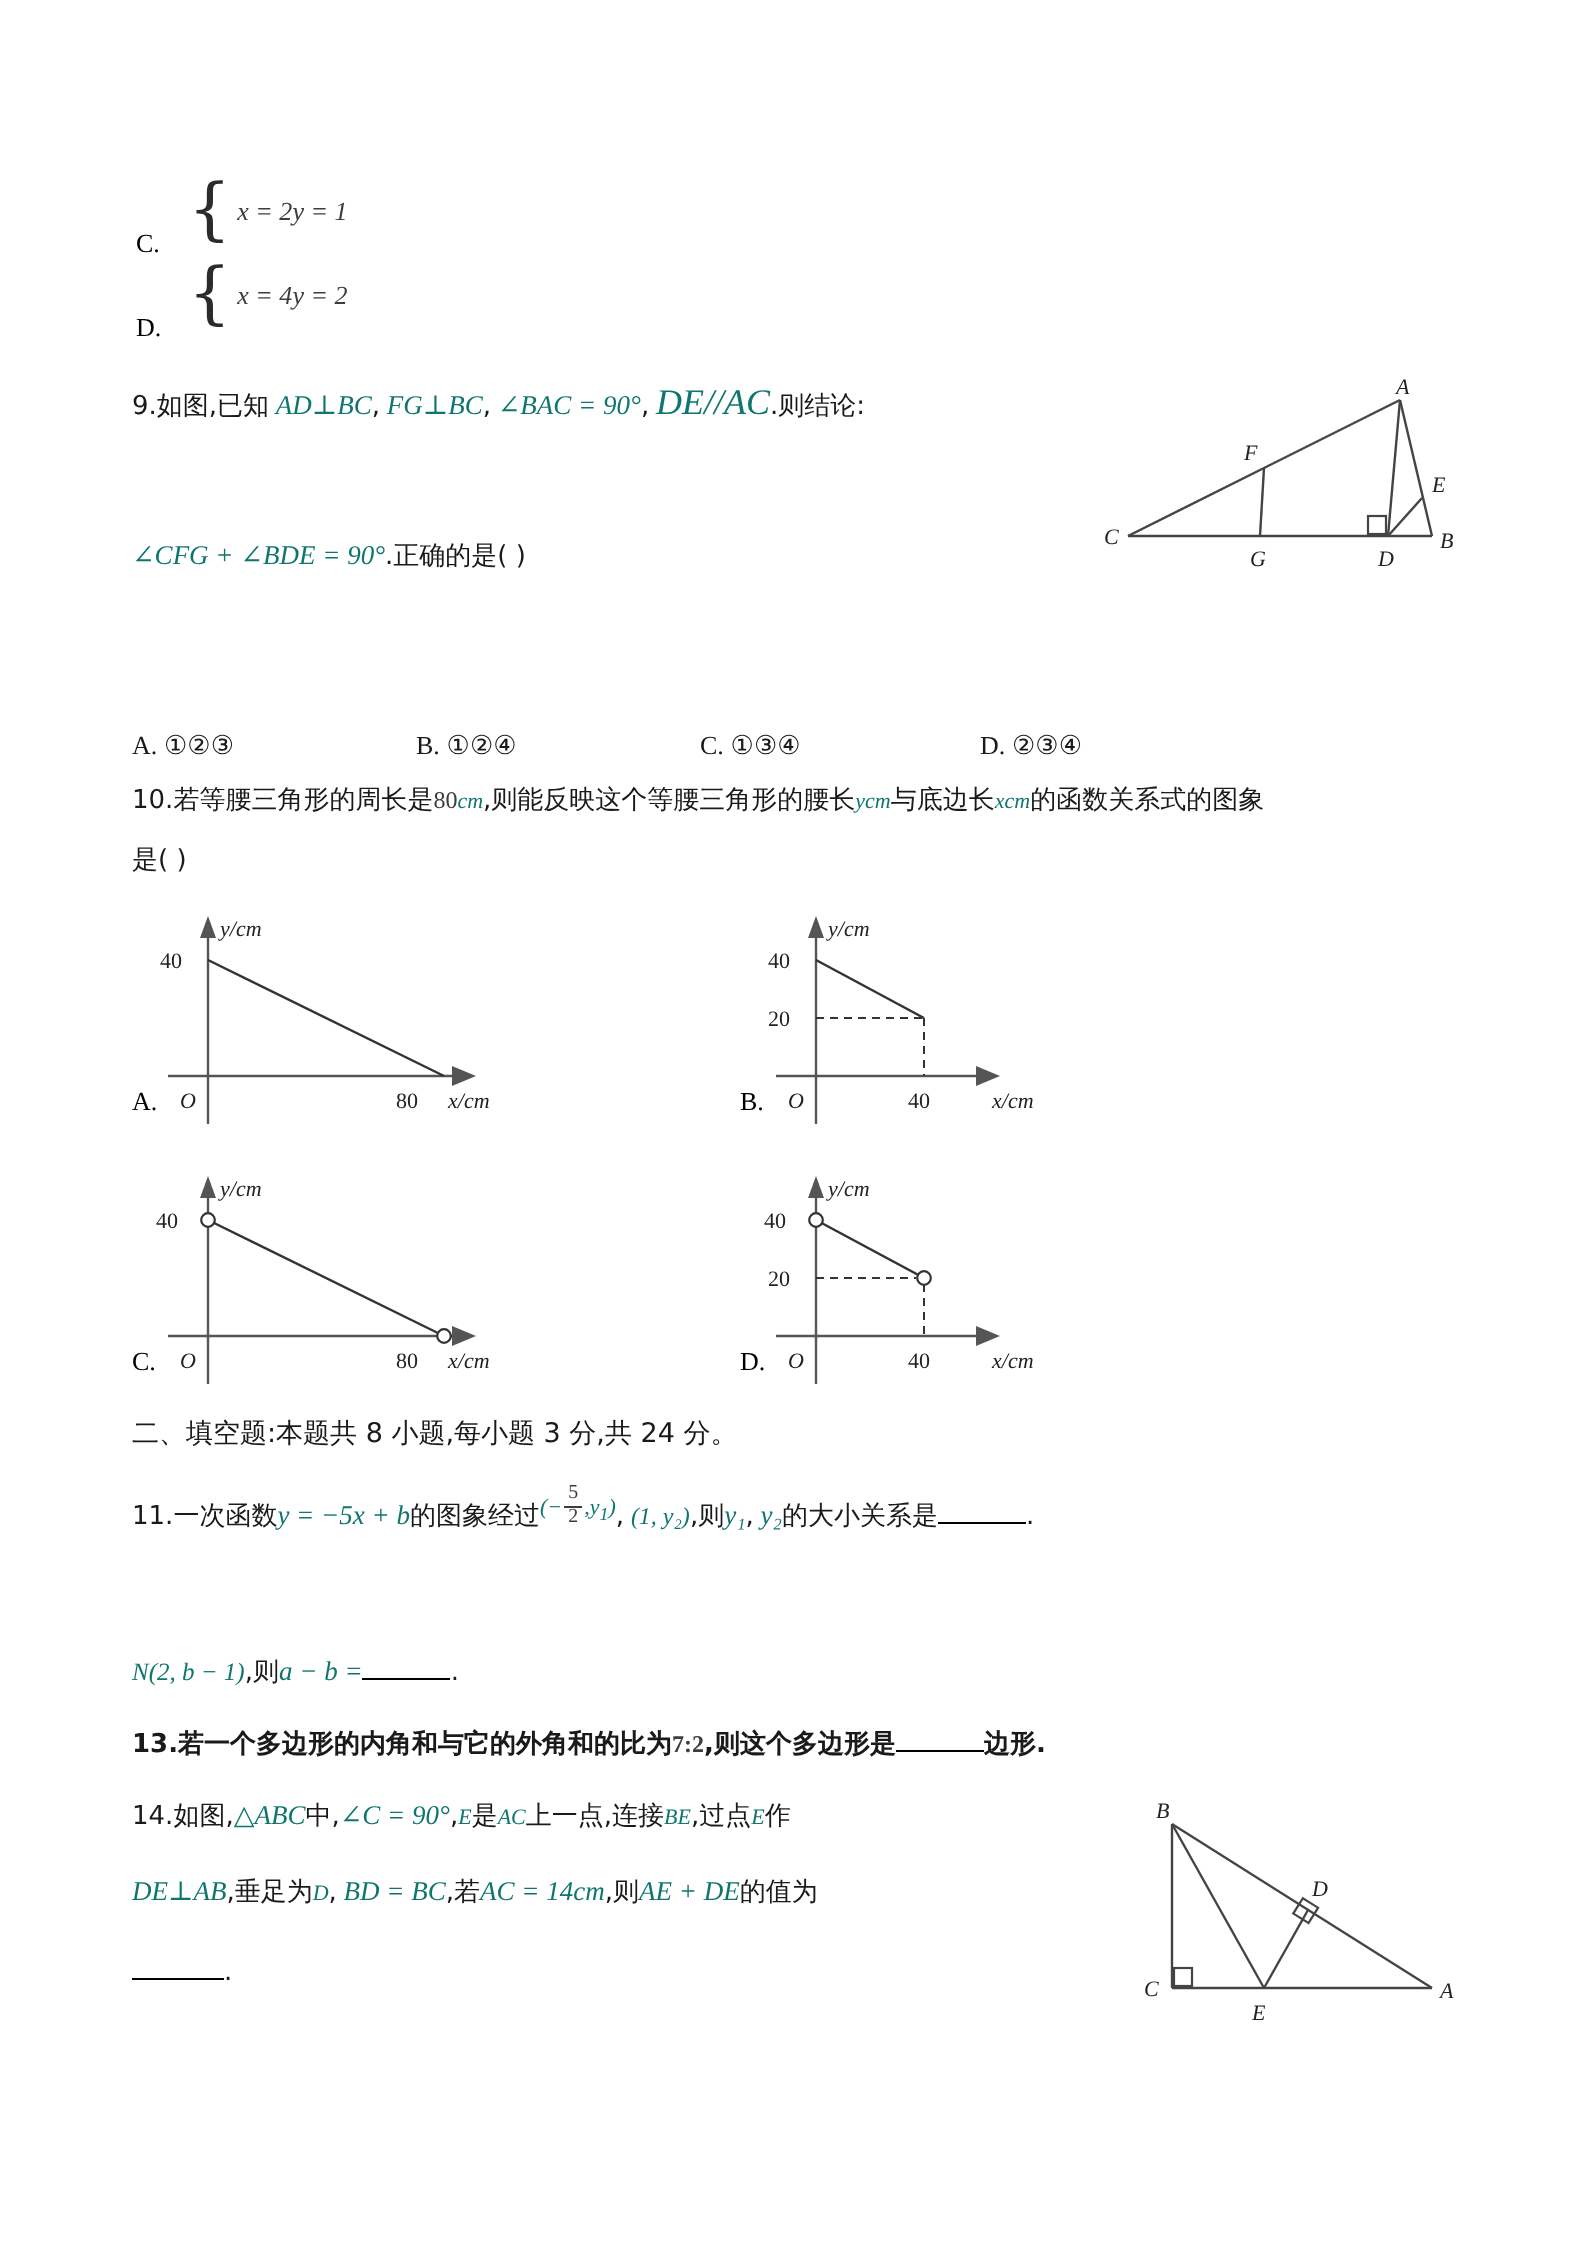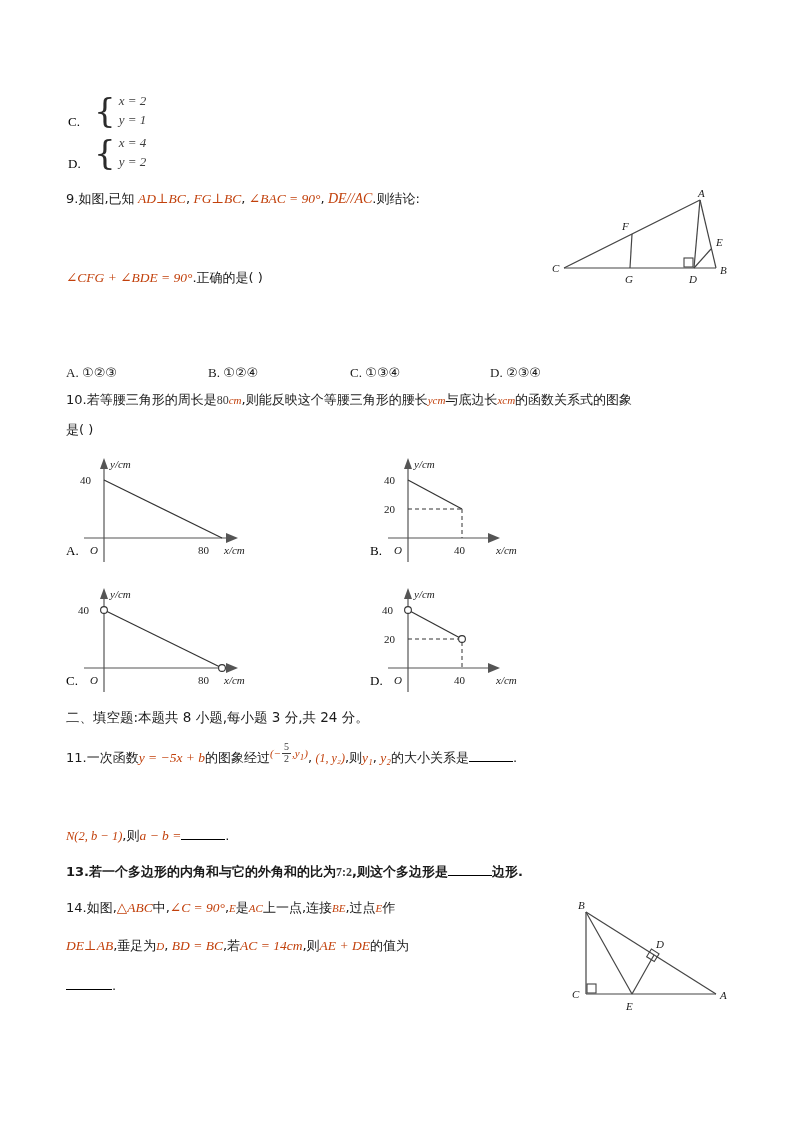--- a/index.html
+++ b/index.html
@@ -29,21 +29,21 @@
     white-space: nowrap;
     color: #1a1a1a;
   }
   .cn {
     font-family: "DejaVu Sans", "Liberation Sans", sans-serif;
     font-size: 13px;
   }
   .mi {
     font-family: "Liberation Serif", "DejaVu Serif", serif;
     font-style: italic;
-    color: #c2410c;
+    color: #0f766e;
     font-size: 13.5px;
   }
   .mu {
     font-family: "Liberation Serif", "DejaVu Serif", serif;
     color: #3d3d3d;
     font-size: 13.5px;
   }
   .opt-letter {
     font-family: "Liberation Serif", "DejaVu Serif", serif;
     font-size: 13px;
@@ -61,21 +61,20 @@
   .sys .brace {
     font-size: 34px;
     font-family: "DejaVu Serif", serif;
     line-height: 0.82;
     color: #2b2b2b;
     margin-right: 3px;
     font-weight: 300;
   }
   .sys .eqs {
     display: flex;
-    flex-direction: column;
     justify-content: center;
   }
   .sys .eqs div {
     font-family: "Liberation Serif", "DejaVu Serif", serif;
     font-style: italic;
     font-size: 13px;
     color: #3d3d3d;
     line-height: 1.45;
     white-space: nowrap;
   }
@@ -127,21 +126,21 @@
       <div>x = 4</div>
       <div>y = 2</div>
     </span>
   </div>
 
   <div class="ln" style="left:66px; top:188px;">
     <span class="cn">9.</span><span class="cn">如图,已知</span>
     <span class="mi">AD⊥BC</span><span class="cn">,</span>
     <span class="mi">FG⊥BC</span><span class="cn">,</span>
     <span class="mi">∠BAC = 90°</span><span class="cn">,</span>
-    <span class="mi" style="font-size:14px;margin-top:28px;">DE//AC</span><span class="cn">.则结论:</span>
+    <span class="mi" style="font-size:18px;margin-top:28px;">DE//AC</span><span class="cn">.则结论:</span>
   </div>
 
 
   <div class="ln" style="left:66px; top:268px;">
     <span class="mi">∠CFG + ∠BDE = 90°</span><span class="cn">.正确的是(        )</span>
   </div>
 
   <div class="diag" style="left:548px; top:186px;">
     <svg width="200" height="100" viewBox="0 0 200 100">
 

